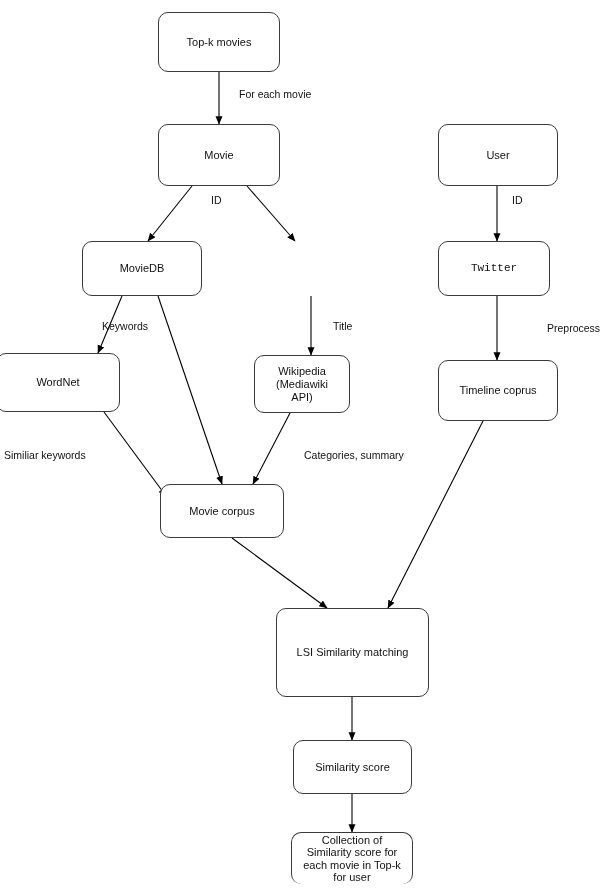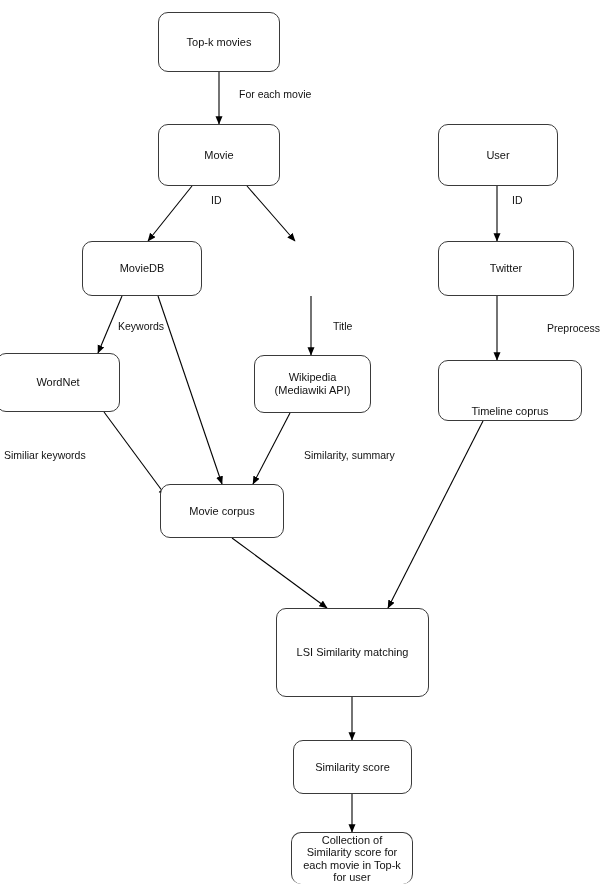--- a/index.html
+++ b/index.html
@@ -67,34 +67,34 @@
 
   <div class="node" style="left:438px;top:124px;width:120px;height:62px;">
     <span>User</span>
   </div>
 
   <div class="node" style="left:82px;top:241px;width:120px;height:55px;">
     <span>MovieDB</span>
   </div>
 
 
-  <div class="node" style="left:438px;top:241px;width:136px;height:55px;">
+  <div class="node" style="left:438px;top:241px;width:112px;height:55px;font-family:Liberation Mono, monospace;">
     <span>Twitter</span>
   </div>
 
   <div class="node" style="left:-4px;top:353px;width:124px;height:59px;">
     <span>WordNet</span>
   </div>
 
-  <div class="node" style="left:254px;top:355px;width:117px;height:58px;white-space:pre-line;">
+  <div class="node" style="left:254px;top:355px;width:96px;height:58px;white-space:pre-line;">
     <span style="white-space:pre-line;">Wikipedia
 (Mediawiki API)</span>
   </div>
 
-  <div class="node" style="left:438px;top:360px;width:144px;height:61px;align-items:flex-end;">
+  <div class="node" style="left:438px;top:360px;width:120px;height:61px;">
     <span>Timeline coprus</span>
   </div>
 
   <div class="node" style="left:160px;top:484px;width:124px;height:54px;">
     <span>Movie corpus</span>
   </div>
 
   <div class="node" style="left:276px;top:608px;width:153px;height:89px;">
     <span>LSI Similarity matching</span>
   </div>
@@ -109,23 +109,23 @@
 each movie in Top-k
 for user</span>
   </div>
 
   <div class="edge-label" style="left:239px;top:88px;">For each movie</div>
 
   <div class="edge-label" style="left:211px;top:194px;">ID</div>
 
   <div class="edge-label" style="left:512px;top:194px;">ID</div>
 
-  <div class="edge-label" style="left:118px;top:320px;">Keywords</div>
+  <div class="edge-label" style="left:102px;top:320px;">Keywords</div>
 
   <div class="edge-label" style="left:333px;top:320px;">Title</div>
 
   <div class="edge-label" style="left:547px;top:322px;">Preprocess</div>
 
   <div class="edge-label" style="left:4px;top:449px;">Similiar keywords</div>
 
-  <div class="edge-label" style="left:304px;top:449px;">Similarity, summary</div>
+  <div class="edge-label" style="left:304px;top:449px;">Categories, summary</div>
 
 </div>
 
 </body></html>

